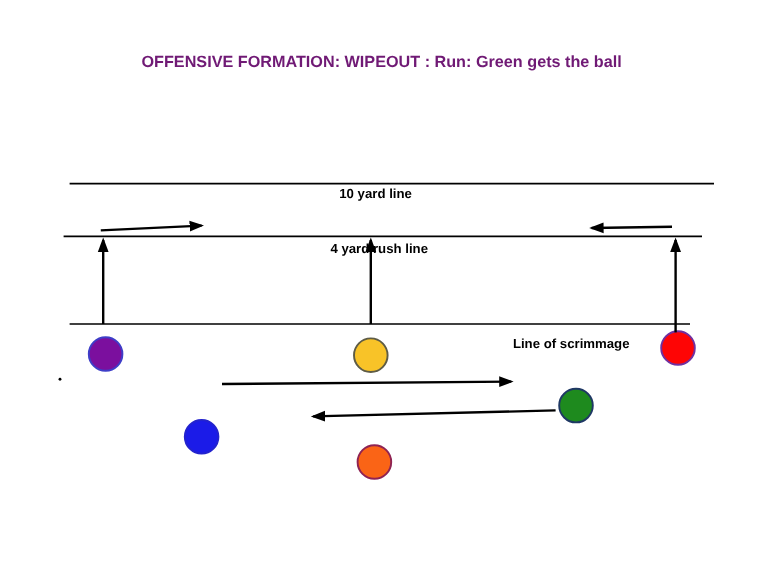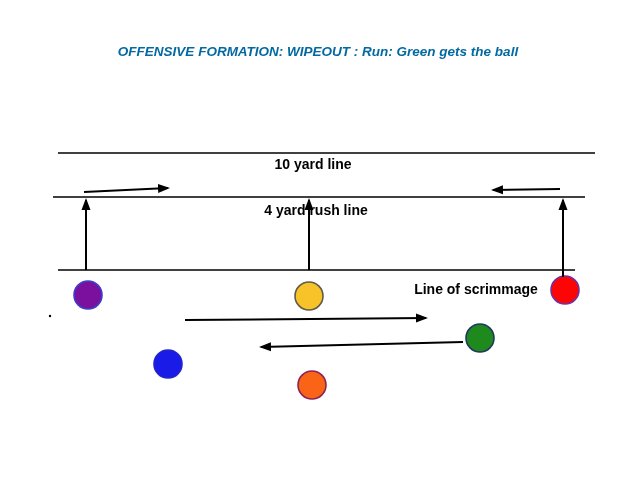--- a/index.html
+++ b/index.html
@@ -28,21 +28,21 @@
     white-space: nowrap;
     font-size: 13.5px;
     font-weight: bold;
     color: #1F4E79;
     letter-spacing: 0px;
   }
   .field-label {
     position: absolute;
     transform: translateX(-50%);
     white-space: nowrap;
-    font-size: 14px;
+    font-size: 11px;
     font-weight: bold;
     color: #000000;
   }
   .lbl-10yd   { left: 313px; top: 156px; }
   .lbl-rush   { left: 316px; top: 202px; }
   .lbl-scrim  { left: 476px; top: 281px; text-align: right; }
 </style>
 </head>
 <body>
 
@@ -68,21 +68,21 @@
         <line x1="560" y1="189" x2="493" y2="190" stroke="#000000" stroke-width="2" marker-end="url(#arrowhead)"></line>
         <line x1="86" y1="270" x2="86" y2="200" stroke="#000000" stroke-width="2" marker-end="url(#arrowhead)"></line>
         <line x1="309" y1="270" x2="309" y2="200" stroke="#000000" stroke-width="2" marker-end="url(#arrowhead)"></line>
         <line x1="563" y1="277" x2="563" y2="200" stroke="#000000" stroke-width="2" marker-end="url(#arrowhead)"></line>
         <line x1="185" y1="320" x2="426" y2="318" stroke="#000000" stroke-width="2" marker-end="url(#arrowhead)"></line>
         <line x1="463" y1="342" x2="261" y2="347" stroke="#000000" stroke-width="2" marker-end="url(#arrowhead)"></line>
         <circle cx="50" cy="316" r="1.2" fill="#000000"></circle>
       </g>
   </svg>
 
-  <div class="slide-title" style="color: #0369a1; font-style: italic;">OFFENSIVE FORMATION: WIPEOUT : Run: Green gets the ball</div>
+  <div class="slide-title" style="color: #701a75;">OFFENSIVE FORMATION: WIPEOUT : Run: Green gets the ball</div>
 
   <div class="field-label lbl-10yd">10 yard line</div>
 
   <div class="field-label lbl-rush">4 yard rush line</div>
 
   <div class="field-label lbl-scrim">Line of scrimmage</div>
 
 </div>
 
 </body></html>

